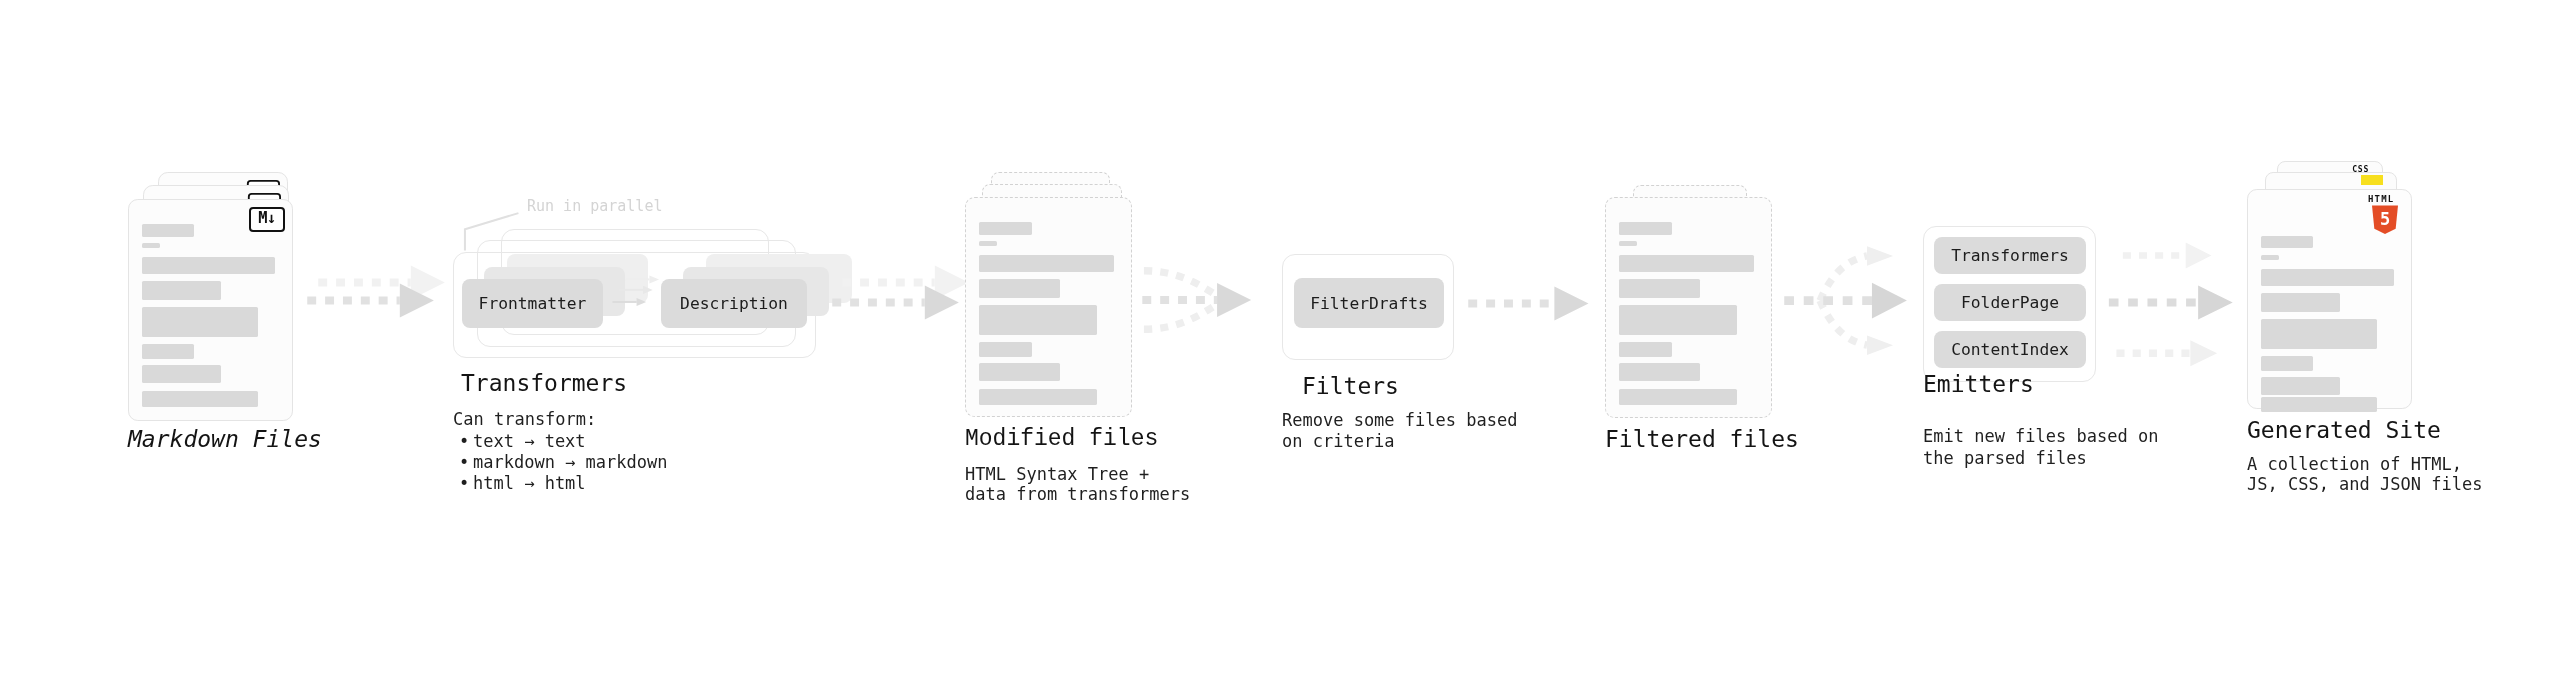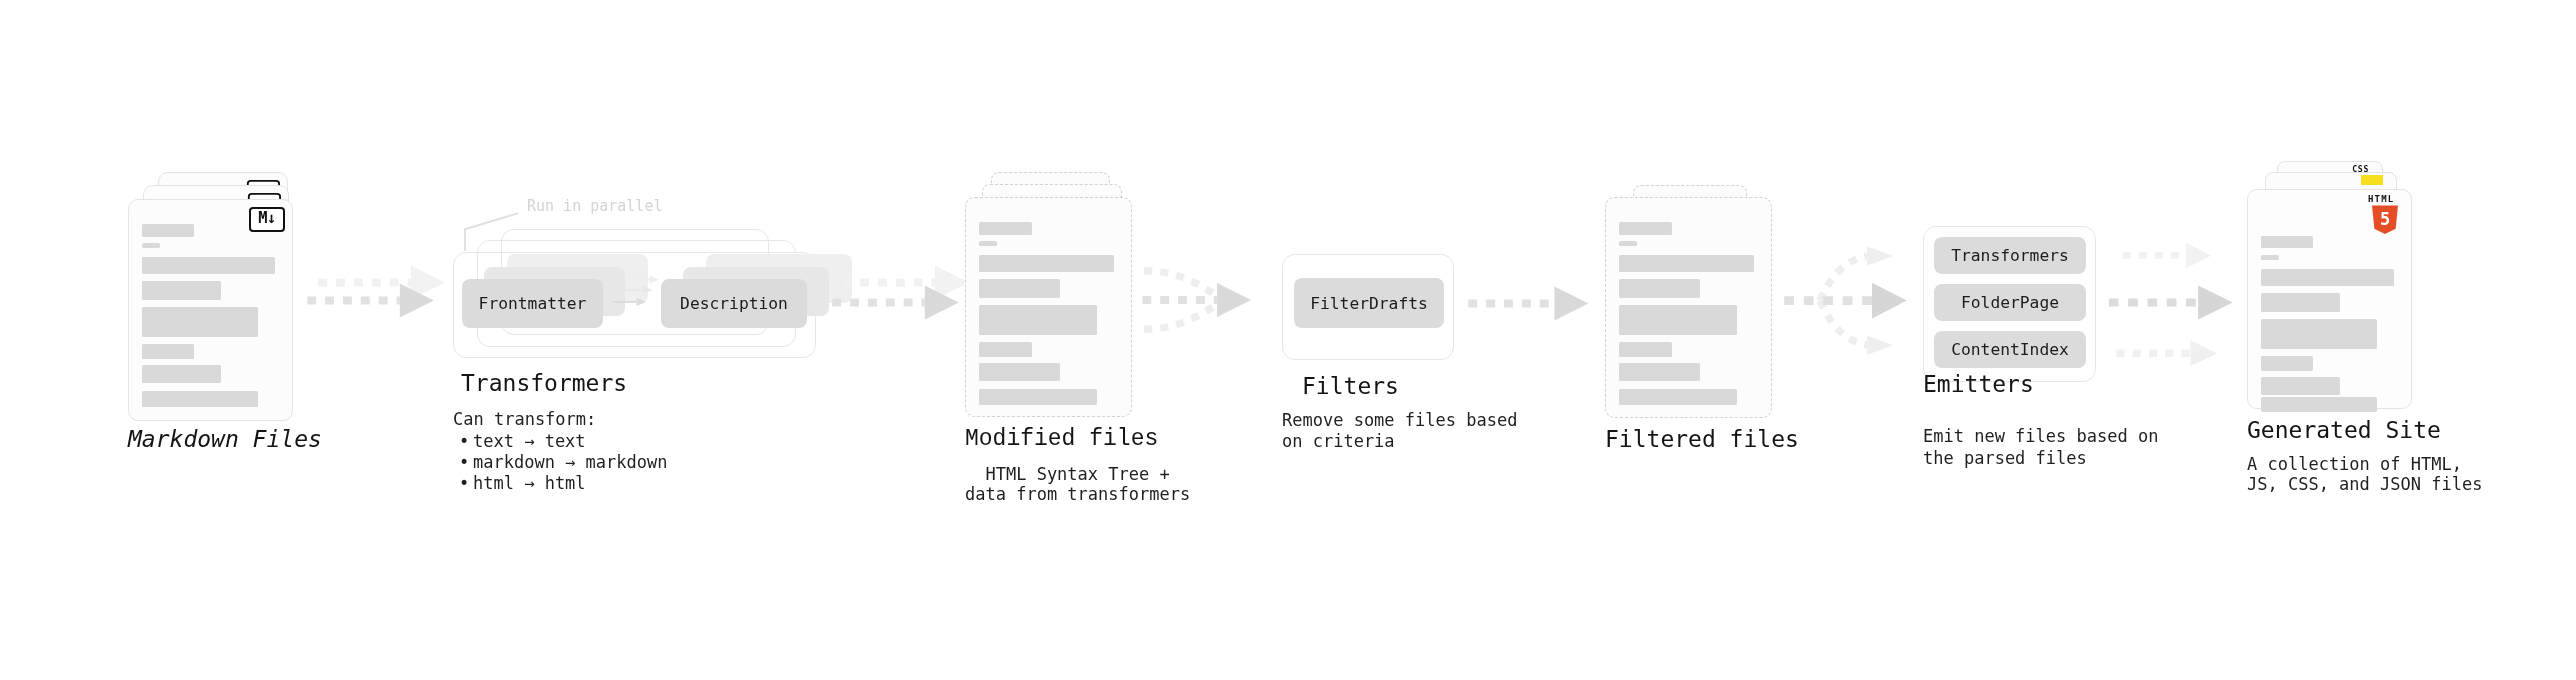--- a/index.html
+++ b/index.html
@@ -189,21 +189,21 @@
           <div class="ln ln2"></div>
           <div class="ln ln3"></div>
           <div class="ln ln4"></div>
         <div class="ln ln5"></div>
           <div class="ln ln6"></div>
           <div class="ln ln7"></div>
           <div class="ln ln8"></div>
       </div>
     </div>
     <div class="h" style="left:965px;top:427px;font-family:Liberation Mono, monospace;">Modified files</div>
-    <div class="sub" style="left:965px;top:464px;line-height:20.3px;text-align:center;">
+    <div class="sub" style="left:965px;top:464px;line-height:20.3px;">
       <div>HTML Syntax Tree +</div>
       <div>data from transformers</div>
     </div>
   </div>
 
   <svg class="abs" style="left:1139px;top:261px;" width="122" height="78" viewBox="0 0 150 96">
     <path d="M 6,12 C 50,12 76,30 98,44" stroke="#eeeeee" stroke-width="9" stroke-dasharray="10 10" fill="none"></path>
     <path d="M 6,84 C 50,84 76,66 98,52" stroke="#eeeeee" stroke-width="9" stroke-dasharray="10 10" fill="none"></path>
     <line x1="4" y1="48" x2="96" y2="48" stroke="#e1e1e1" stroke-width="10" stroke-dasharray="11 11"></line>
     <polygon points="96,27 138,48 96,69" fill="#d9d9d9"></polygon>

